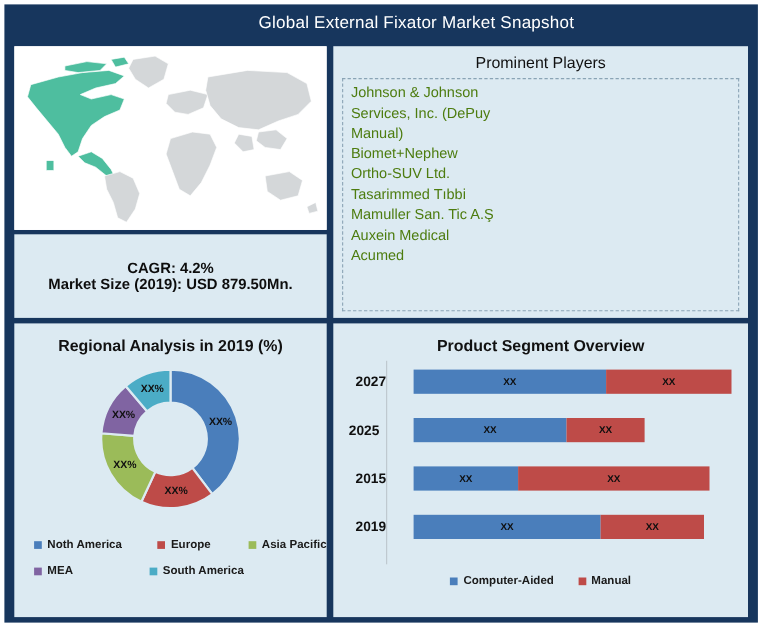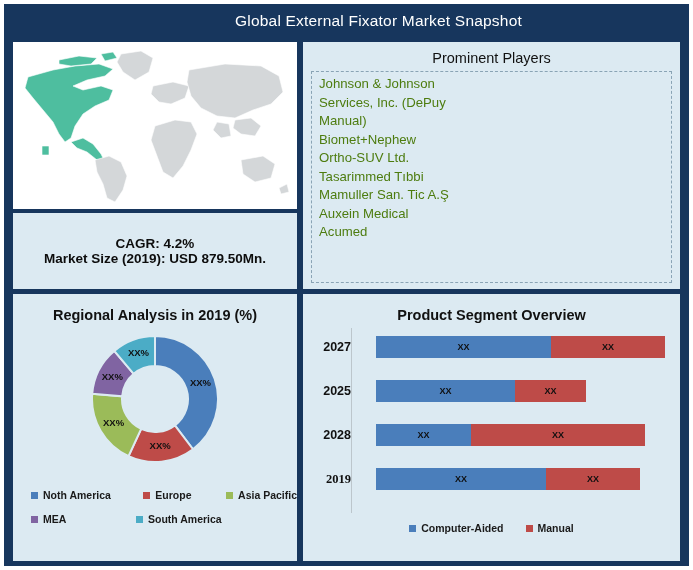--- a/index.html
+++ b/index.html
@@ -343,43 +343,43 @@
           <div class="bar-row" style="top: 8px;">
             <div class="bar-track">
               <div class="bar-seg" style="width: 175px; background: rgb(74, 126, 187);">
                 <span>XX</span>
               </div>
               <div class="bar-seg" style="width: 114px; background: rgb(190, 75, 72);">
                 <span>XX</span>
               </div>
             </div>
           </div>
-          <div class="bar-cat" style="top: 52px;">2025</div>
+          <div class="bar-cat" style="top: 52px; text-align: center;">2025</div>
           <div class="bar-row" style="top: 52px;">
             <div class="bar-track">
               <div class="bar-seg" style="width: 139px; background: rgb(74, 126, 187);">
                 <span>XX</span>
               </div>
               <div class="bar-seg" style="width: 71px; background: rgb(190, 75, 72);">
                 <span>XX</span>
               </div>
             </div>
           </div>
-          <div class="bar-cat" style="top: 96px;">2028</div>
+          <div class="bar-cat" style="top: 96px;">2015</div>
           <div class="bar-row" style="top: 96px;">
             <div class="bar-track">
               <div class="bar-seg" style="width: 95px; background: rgb(74, 126, 187);">
                 <span>XX</span>
               </div>
               <div class="bar-seg" style="width: 174px; background: rgb(190, 75, 72);">
                 <span>XX</span>
               </div>
             </div>
           </div>
-          <div class="bar-cat" style="top: 140px; font-family: Liberation Serif, serif;">2019</div>
+          <div class="bar-cat" style="top: 140px;">2019</div>
           <div class="bar-row" style="top: 140px;">
             <div class="bar-track">
               <div class="bar-seg" style="width: 170px; background: rgb(74, 126, 187);">
                 <span>XX</span>
               </div>
               <div class="bar-seg" style="width: 94px; background: rgb(190, 75, 72);">
                 <span>XX</span>
               </div>
             </div>
           </div>

